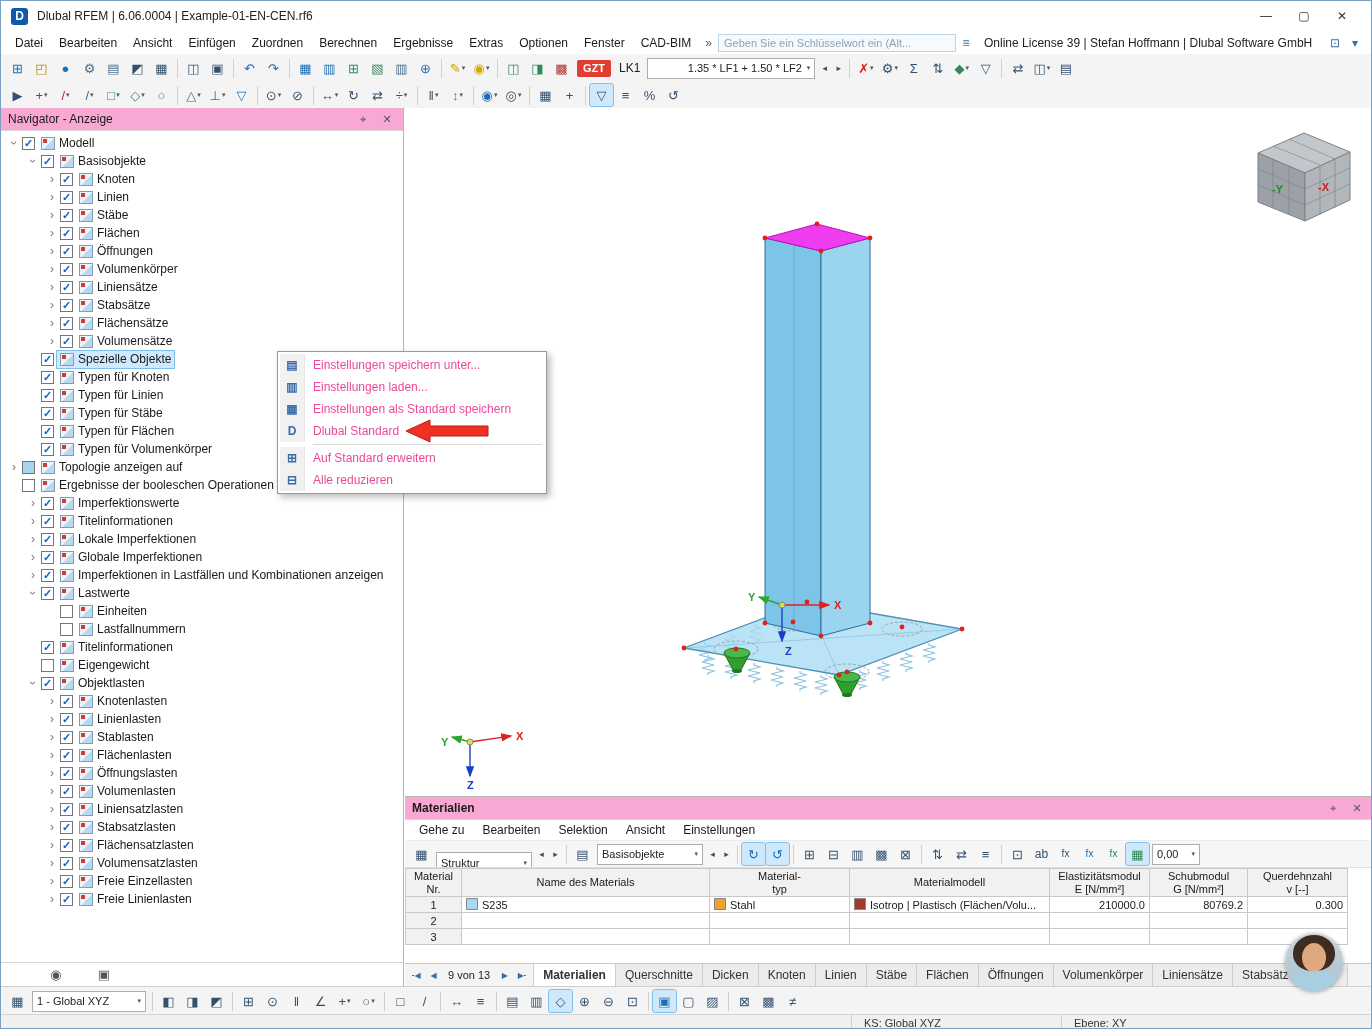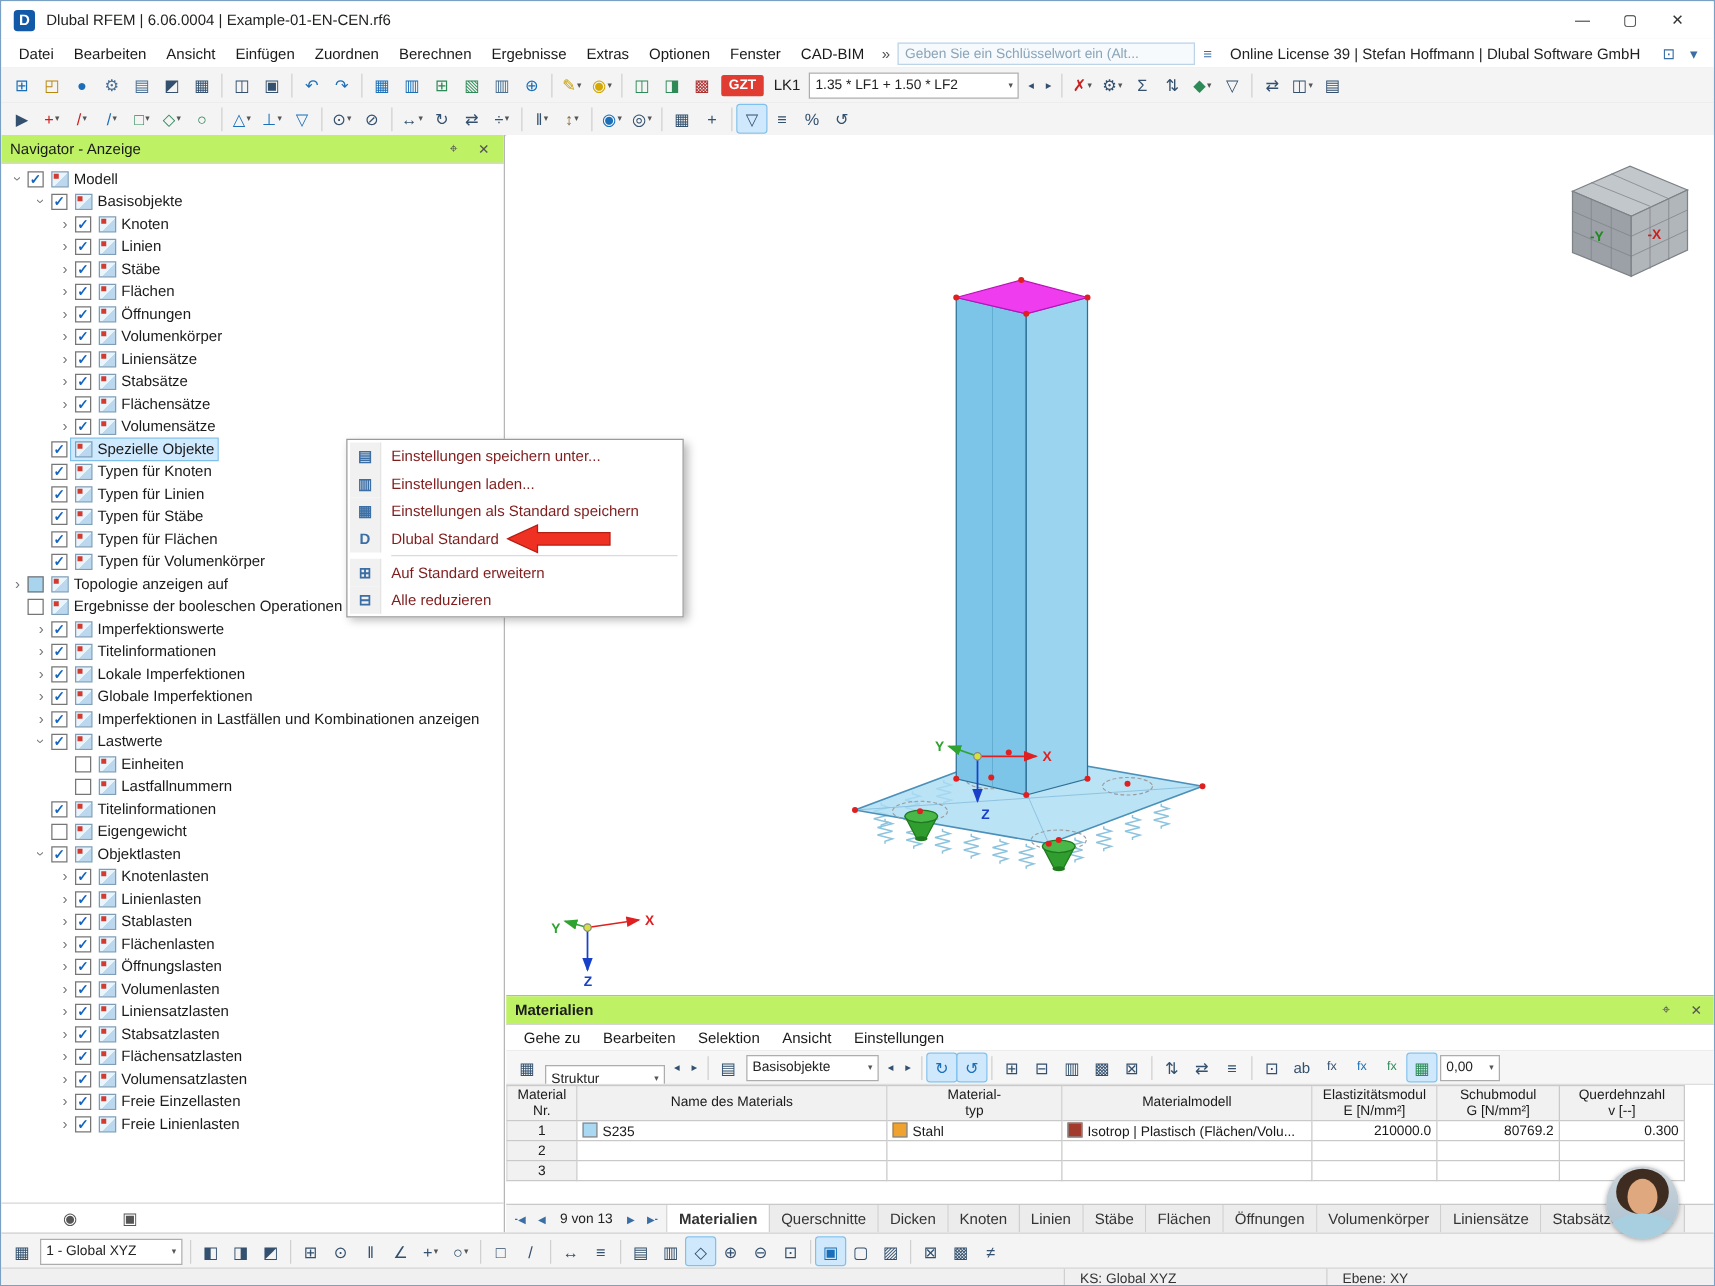--- a/index.html
+++ b/index.html
@@ -28,21 +28,21 @@
   .tbtn.active{background:#cfe8fb;outline:1px solid #7fc1ee}
   .caret{font-size:7px;color:#555;margin-left:1px}
   .tsep{width:1px;height:19px;background:#d0d0d0;margin:0 3px;flex:0 0 1px}
   .badge{height:17px;padding:0 6px;display:flex;align-items:center;font-weight:bold;font-size:11px;border-radius:2px;margin:0 3px}
   .tbtext{padding:0 4px;font-size:12px;color:#222}
   .combo{height:19px;background:#fff;border:1px solid #adadad;display:flex;align-items:center;padding:0 4px;gap:4px;margin:0 2px}
   .combo-text{flex:1;overflow:hidden;white-space:nowrap;font-size:11px;color:#222}
   .tarrow{width:13px;text-align:center;color:#33506e;font-size:9px}
   
   .navigator{position:absolute;left:0;top:107px;width:403px;height:878px;background:#fff;border-right:1px solid #b6b6b6;display:flex;flex-direction:column;box-sizing:border-box}
-  .panel-title{height:22px;background:#bef264;border-bottom:1px solid #d5d5d5;display:flex;align-items:center;padding:0 7px;gap:6px;flex:0 0 22px}
+  .panel-title{height:22px;background:#f9a8d4;border-bottom:1px solid #d5d5d5;display:flex;align-items:center;padding:0 7px;gap:6px;flex:0 0 22px}
   .panel-title .pt-text{flex:1;font-size:12px;color:#1a1a1a}
   .pt-icon{width:18px;height:16px;display:flex;align-items:center;justify-content:center;color:#555;font-size:11px}
   .nav-body{flex:1;overflow:hidden;padding-top:3px}
   .tree-row{height:18px;display:flex;align-items:center;white-space:nowrap}
   .chev{width:14px;flex:0 0 14px;text-align:center;color:#777;font-size:12px;display:inline-block}
   .chev.open{transform:rotate(90deg)}
   .cb{width:13px;height:13px;flex:0 0 13px;border:1px solid #767676;background:#fff;margin:0 3px 0 1px;display:flex;align-items:center;justify-content:center;font-size:11px;color:#1565c0;font-weight:bold;box-sizing:border-box}
   .cb.fill{background:#a8d4ee}
   .item-body{display:flex;align-items:center;height:17px;padding:0 3px}
   .item-body.selected{background:#cfe9ff;outline:1px solid #7fc0ea}
@@ -52,21 +52,21 @@
   .gray .tlabel{color:#9b9b9b}
   .gray .ticon{opacity:.5}
   .nav-footer{height:23px;border-top:1px solid #d5d5d5;display:flex;align-items:center;gap:30px;padding:0 46px;flex:0 0 23px}
   .nav-footer .pt-icon{font-size:13px}
   
   .viewport{position:absolute;left:404px;top:107px;width:968px;height:688px;background:#fff;overflow:hidden}
   
   .context-menu{position:absolute;left:276px;top:350px;width:264px;background:#fff;border:1px solid #9a9a9a;box-shadow:3px 3px 7px rgba(0,0,0,.28);padding:2px 2px;z-index:50}
   .cm-item{height:22px;display:flex;align-items:center}
   .cm-icon{width:24px;height:22px;background:#f1f1f1;border-right:1px solid #e5e5e5;display:flex;align-items:center;justify-content:center;font-size:12px;color:#3a6ea5;margin-right:8px;flex:0 0 24px;font-weight:bold}
-  .cm-label{font-size:12px;color:#7f1d1d;white-space:nowrap}
+  .cm-label{font-size:12px;color:#ec4899;white-space:nowrap}
   .cm-sep{height:1px;background:#dadada;margin:2px 2px 2px 33px}
   .red-arrow{position:absolute;left:404px;top:417px;z-index:60}
   
   .mat-panel{position:absolute;left:404px;top:795px;width:968px;height:190px;background:#fff;border-top:1px solid #b6b6b6;display:flex;flex-direction:column;box-sizing:border-box;z-index:10}
   .mat-menu{height:20px;display:flex;align-items:center;gap:2px;padding:0 6px;border-bottom:1px solid #ececec;flex:0 0 20px}
   .mat-menu span{padding:2px 8px}
   .mat-toolbar{height:26px;display:flex;align-items:center;gap:1px;padding:0 5px;background:#f6f6f6;border-bottom:1px solid #dedede;flex:0 0 26px;overflow:hidden}
   .mat-table-wrap{flex:1;overflow:hidden}
   table.mat{border-collapse:collapse;table-layout:fixed;font-size:11px}
   table.mat th,table.mat td{border:1px solid #c9c9c9;padding:0 4px;overflow:hidden;white-space:nowrap;box-sizing:border-box}
@@ -205,21 +205,21 @@
         <span class="glyph" style="color: rgb(46, 139, 87);">◫</span>
       </span>
       <span class="tbtn">
         <span class="glyph" style="color: rgb(46, 139, 87);">◨</span>
       </span>
       <span class="tbtn">
         <span class="glyph" style="color: rgb(176, 48, 48);">▩</span>
       </span>
       <span class="badge" style="background: rgb(224, 60, 49); color: rgb(255, 255, 255);">GZT</span>
       <span class="tbtext">LK1</span>
-      <span class="combo" style="width: 158px;">
+      <span class="combo" style="width: 158px; text-align: right;">
         <span class="combo-text">1.35 * LF1 + 1.50 * LF2</span>
         <span class="caret">▾</span>
       </span>
       <span class="tarrow">◂</span>
       <span class="tarrow">▸</span>
       <span class="tsep"></span>
       <span class="tbtn">
         <span class="glyph" style="color: rgb(204, 32, 32);">✗</span>
         <span class="caret">▾</span>
       </span>

